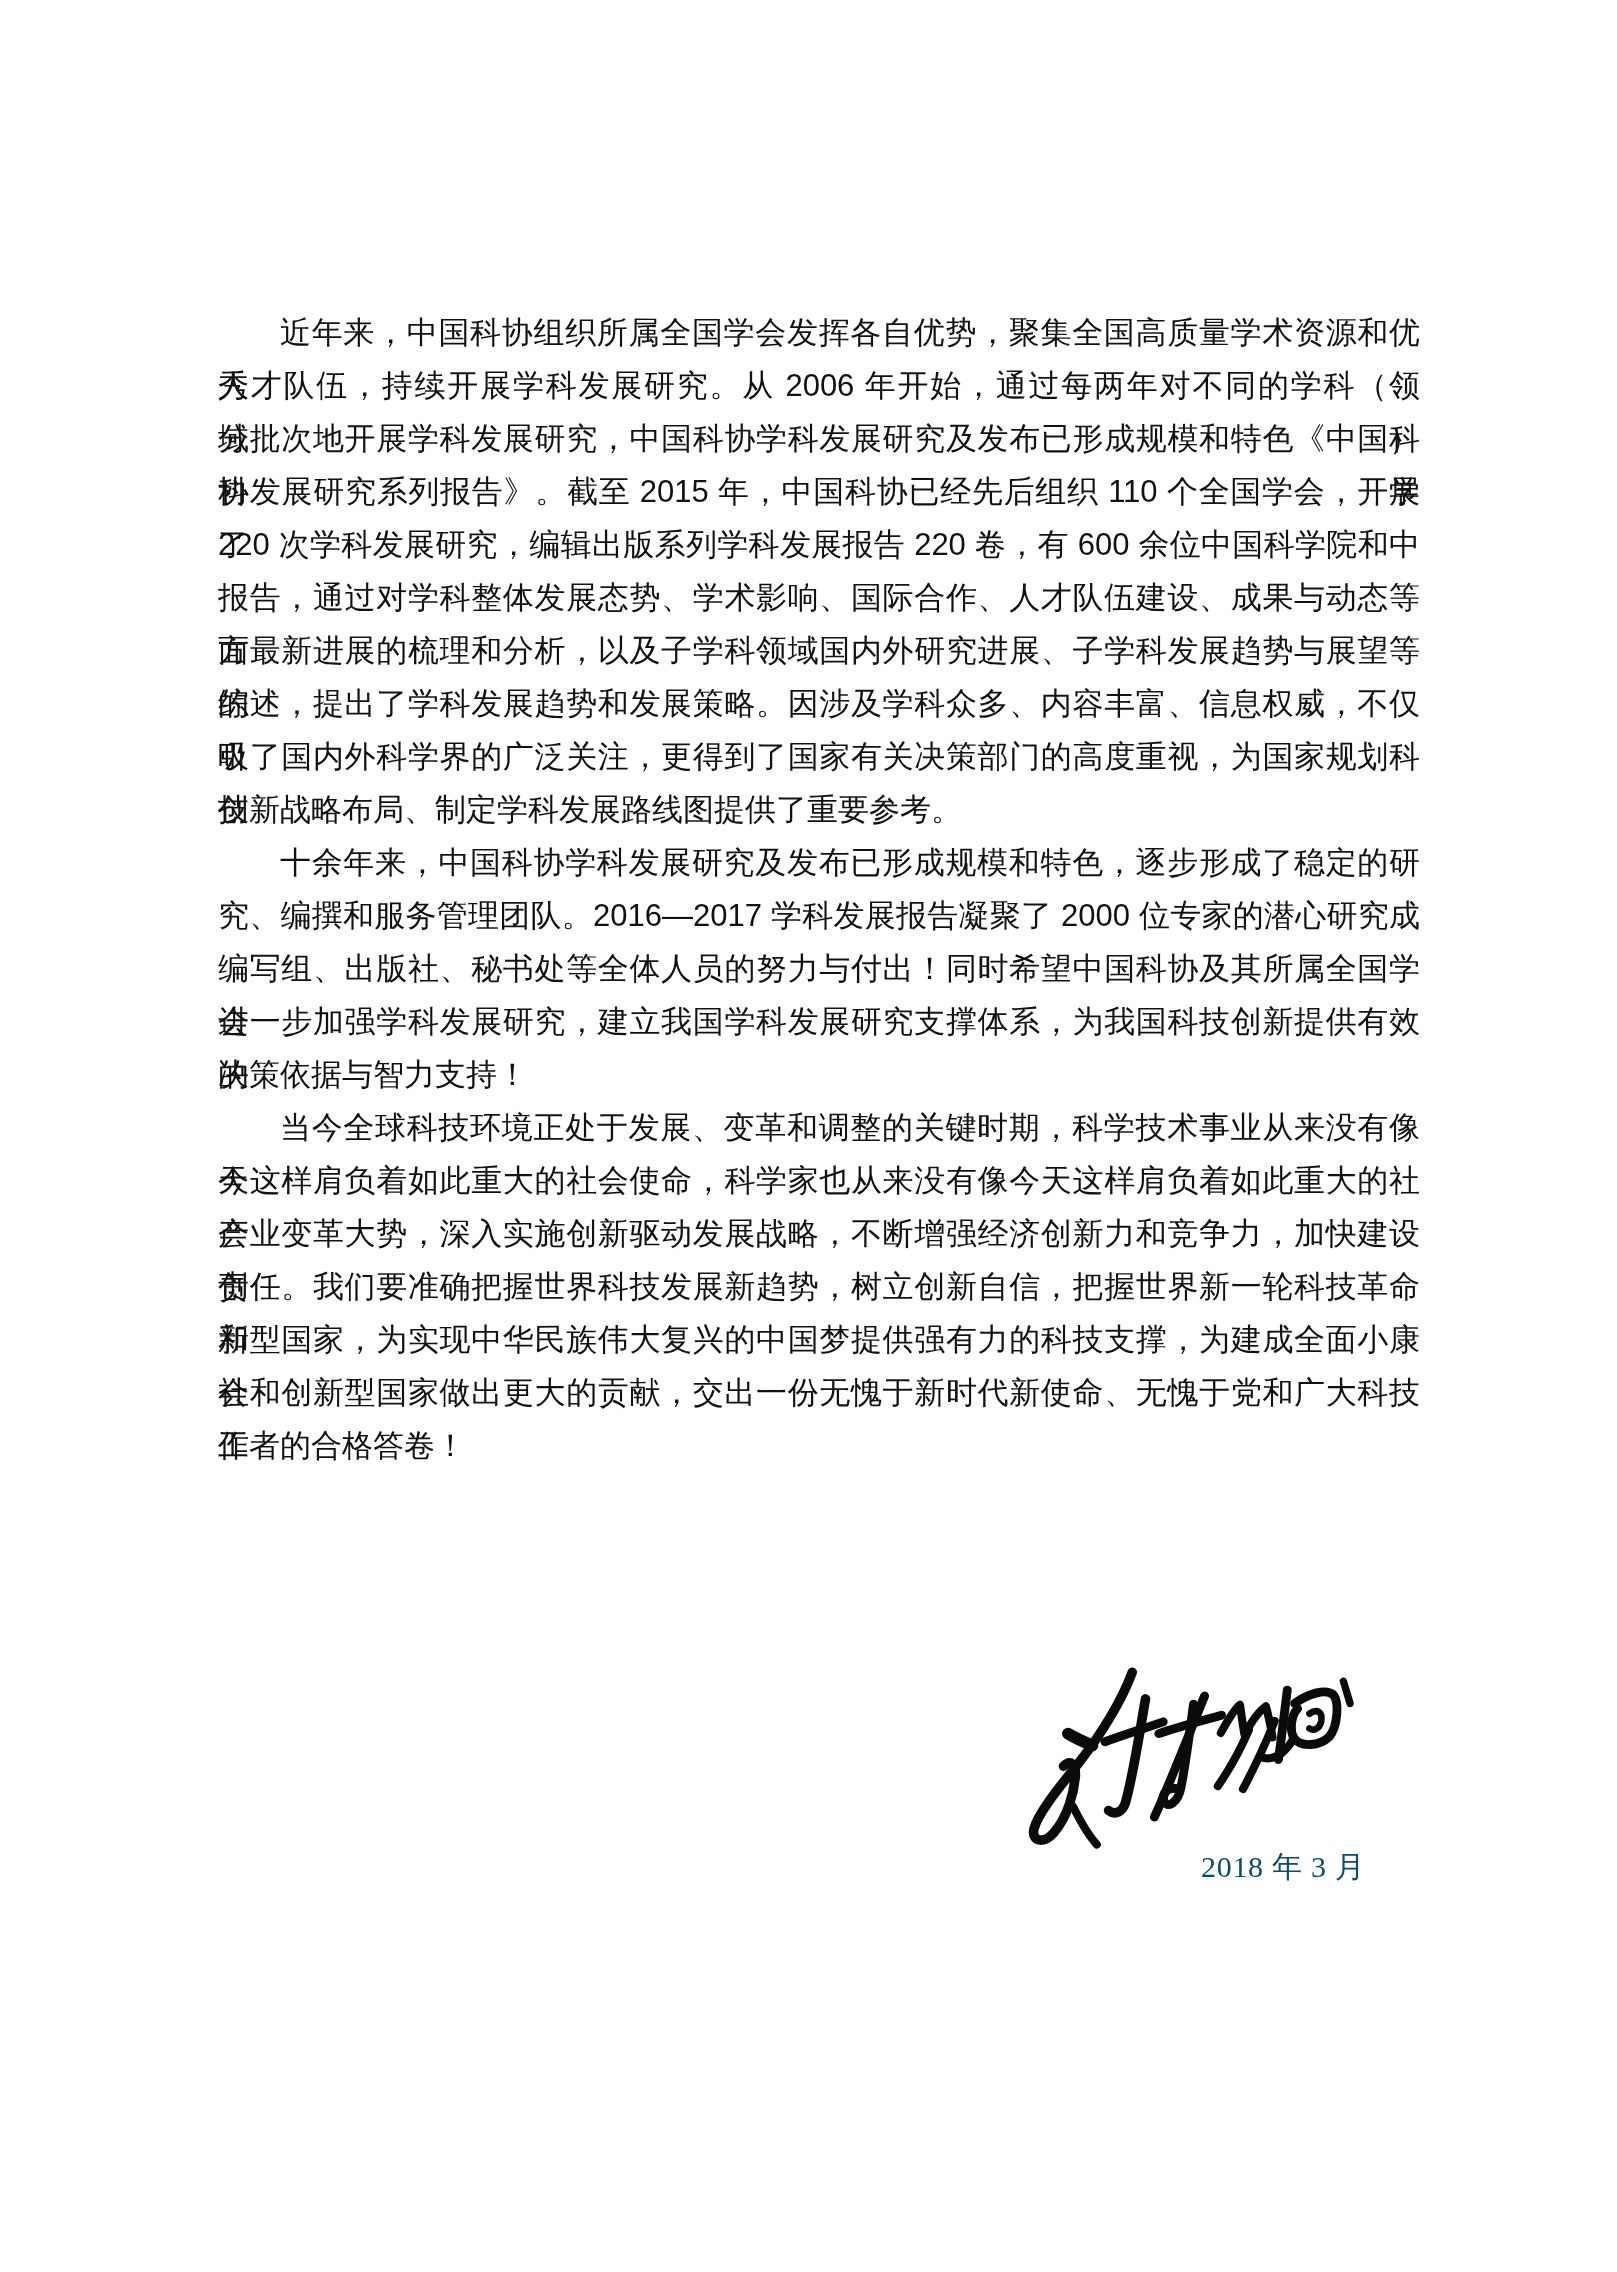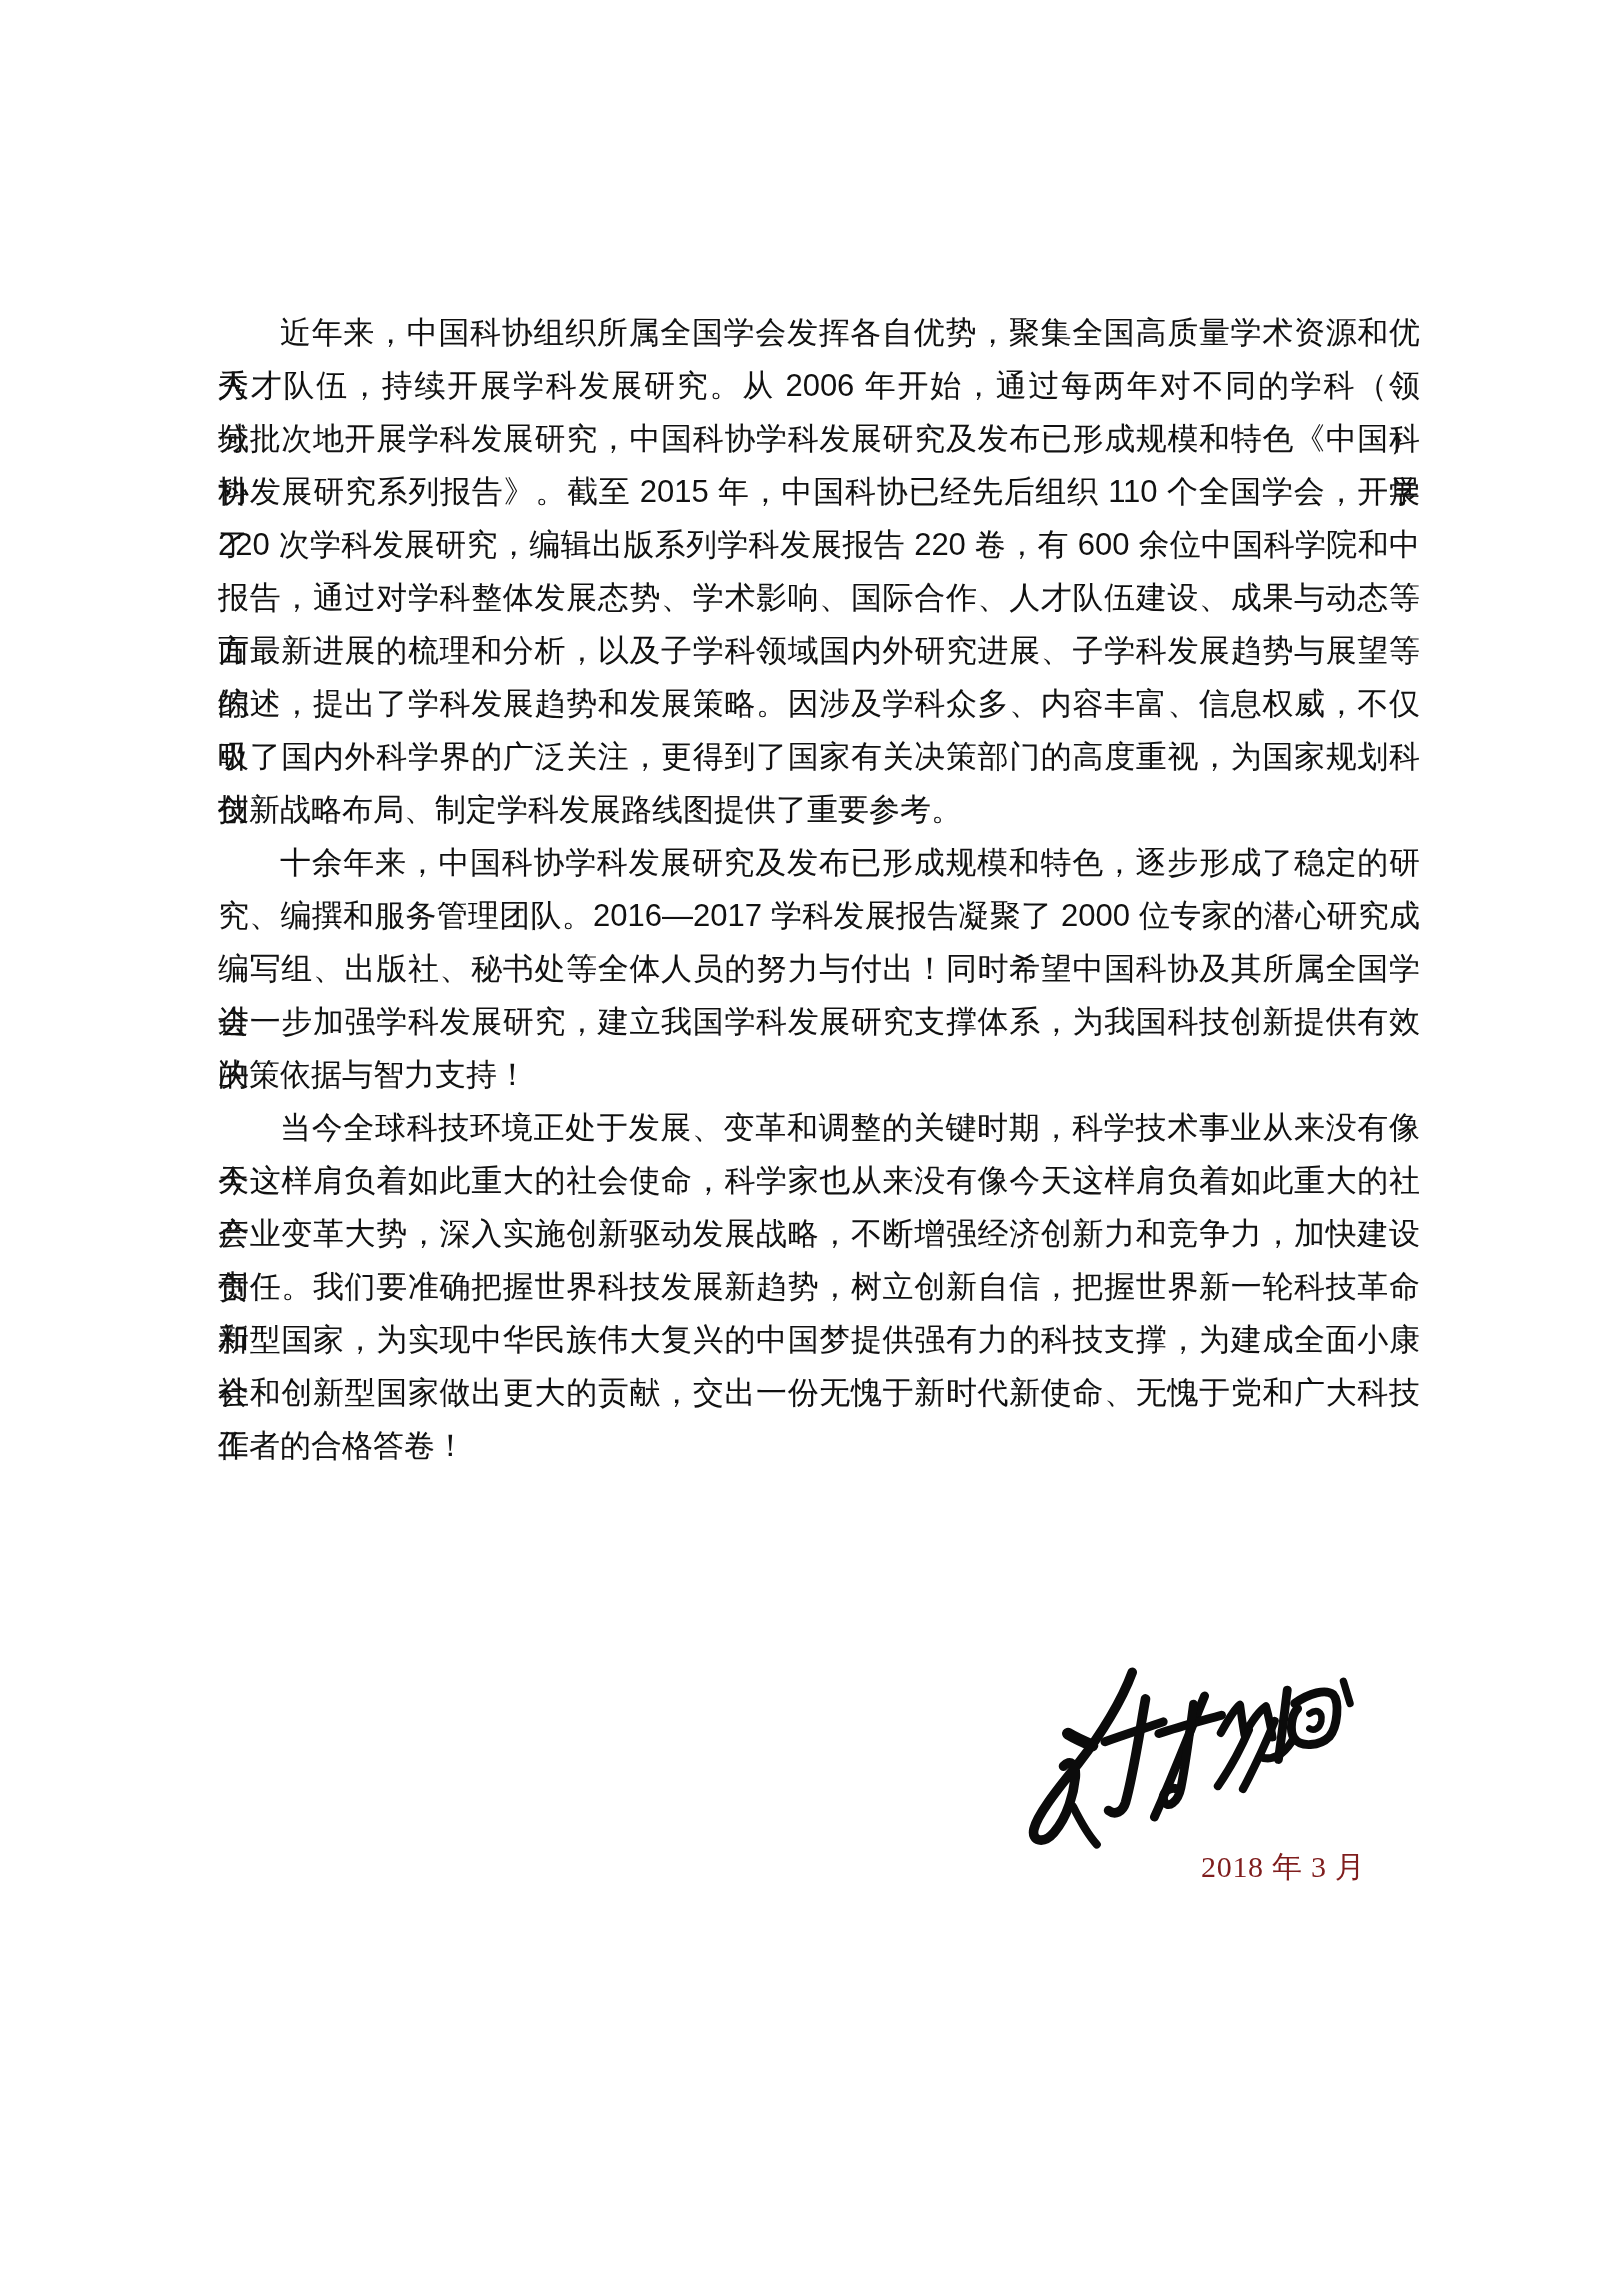--- a/index.html
+++ b/index.html
@@ -33,21 +33,21 @@
     position:absolute;
     left:1027px;top:1662px;
     width:333px;height:192px;
   }
   .sig svg{display:block;width:333px;height:192px;}
   .date{
     position:absolute;
     left:1201px;top:1847px;
     font-family:"Liberation Serif","DejaVu Serif",serif;
     font-size:30px;
-    color:#7f1d1d;
+    color:#0c4a6e;
     letter-spacing:0.7px;
     white-space:nowrap;
   }
 </style>
 </head>
 <body>
 
 <div class="page">
 
   <div class="textblock">

